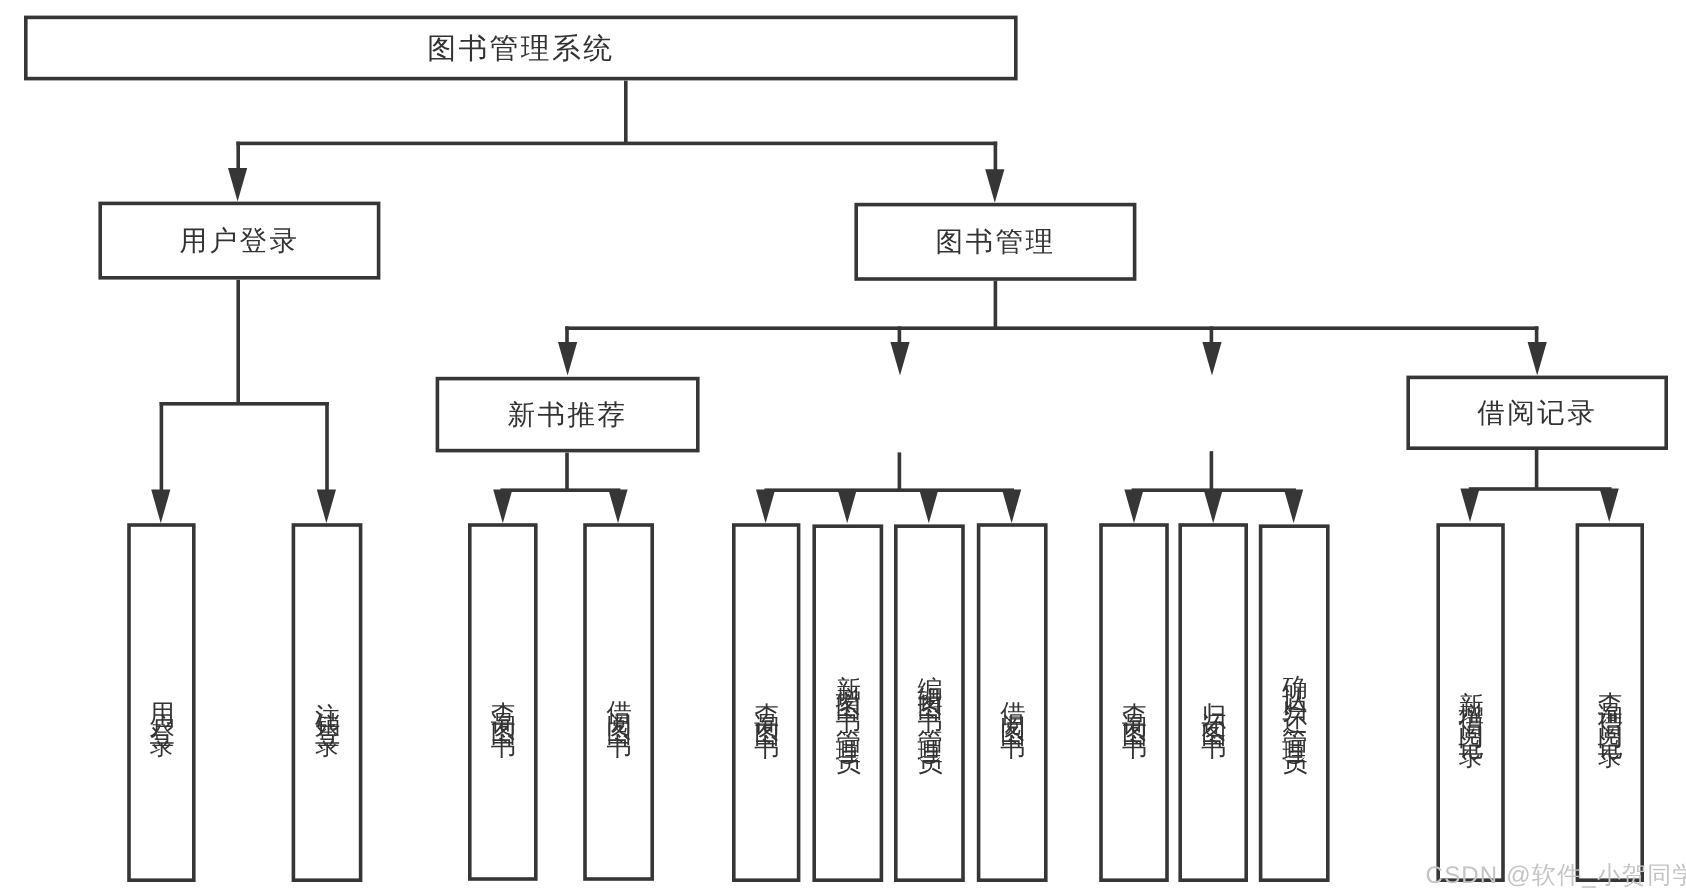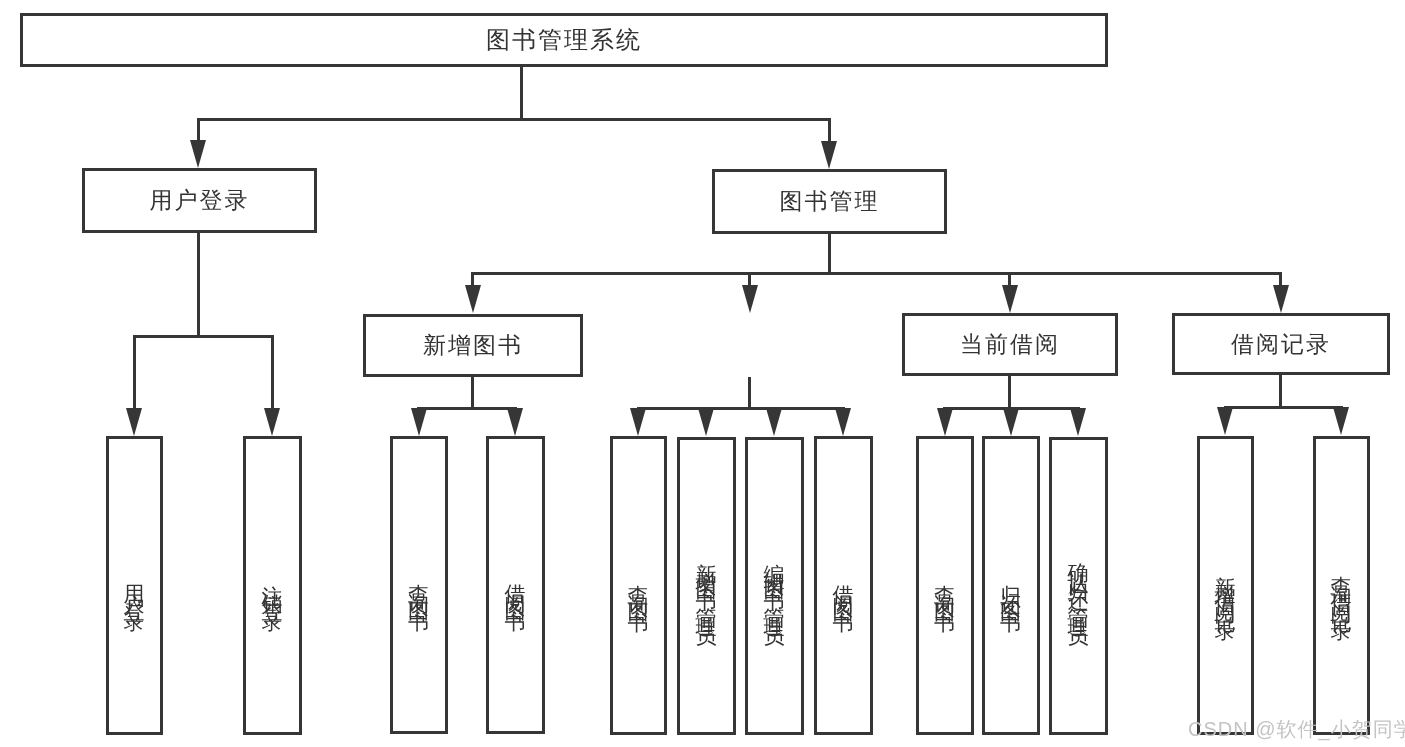--- a/index.html
+++ b/index.html
@@ -97,36 +97,33 @@
   <div class="line" style="left:943px;top:407px;width:137px;height:3px"></div>
   <div class="arr" style="left:937px;top:408px"></div>
   <div class="arr" style="left:1003px;top:408px"></div>
   <div class="arr" style="left:1070px;top:408px"></div>
 
   <div class="line" style="left:1279px;top:375px;width:3px;height:33px"></div>
   <div class="line" style="left:1224px;top:406px;width:119px;height:3px"></div>
   <div class="arr" style="left:1217px;top:407px"></div>
   <div class="arr" style="left:1333px;top:407px"></div>
 
-  <div class="box" style="left:20px;top:13px;width:1088px;height:54px">
+  <div class="box" style="left:20px;top:13px;width:828px;height:54px">
     <span class="hlabel root-label">图书管理系统</span>
   </div>
 
   <div class="box" style="left:82px;top:168px;width:235px;height:65px">
     <span class="hlabel">用户登录</span>
   </div>
   <div class="box" style="left:712px;top:169px;width:235px;height:65px">
     <span class="hlabel">图书管理</span>
   </div>
 
   <div class="box" style="left:363px;top:314px;width:220px;height:63px">
-    <span class="hlabel">新增图书</span>
-  </div>
-  <div class="box" style="left:902px;top:313px;width:216px;height:63px">
-    <span class="hlabel">当前借阅</span>
+    <span class="hlabel">新书推荐</span>
   </div>
   <div class="box" style="left:1172px;top:313px;width:218px;height:62px">
     <span class="hlabel">借阅记录</span>
   </div>
 
   <div class="box vbox" style="left:106px;top:436px;width:57px;height:299px">
     <span>用户登录</span>
   </div>
   <div class="box vbox" style="left:243px;top:436px;width:59px;height:299px">
     <span>注销登录</span>

